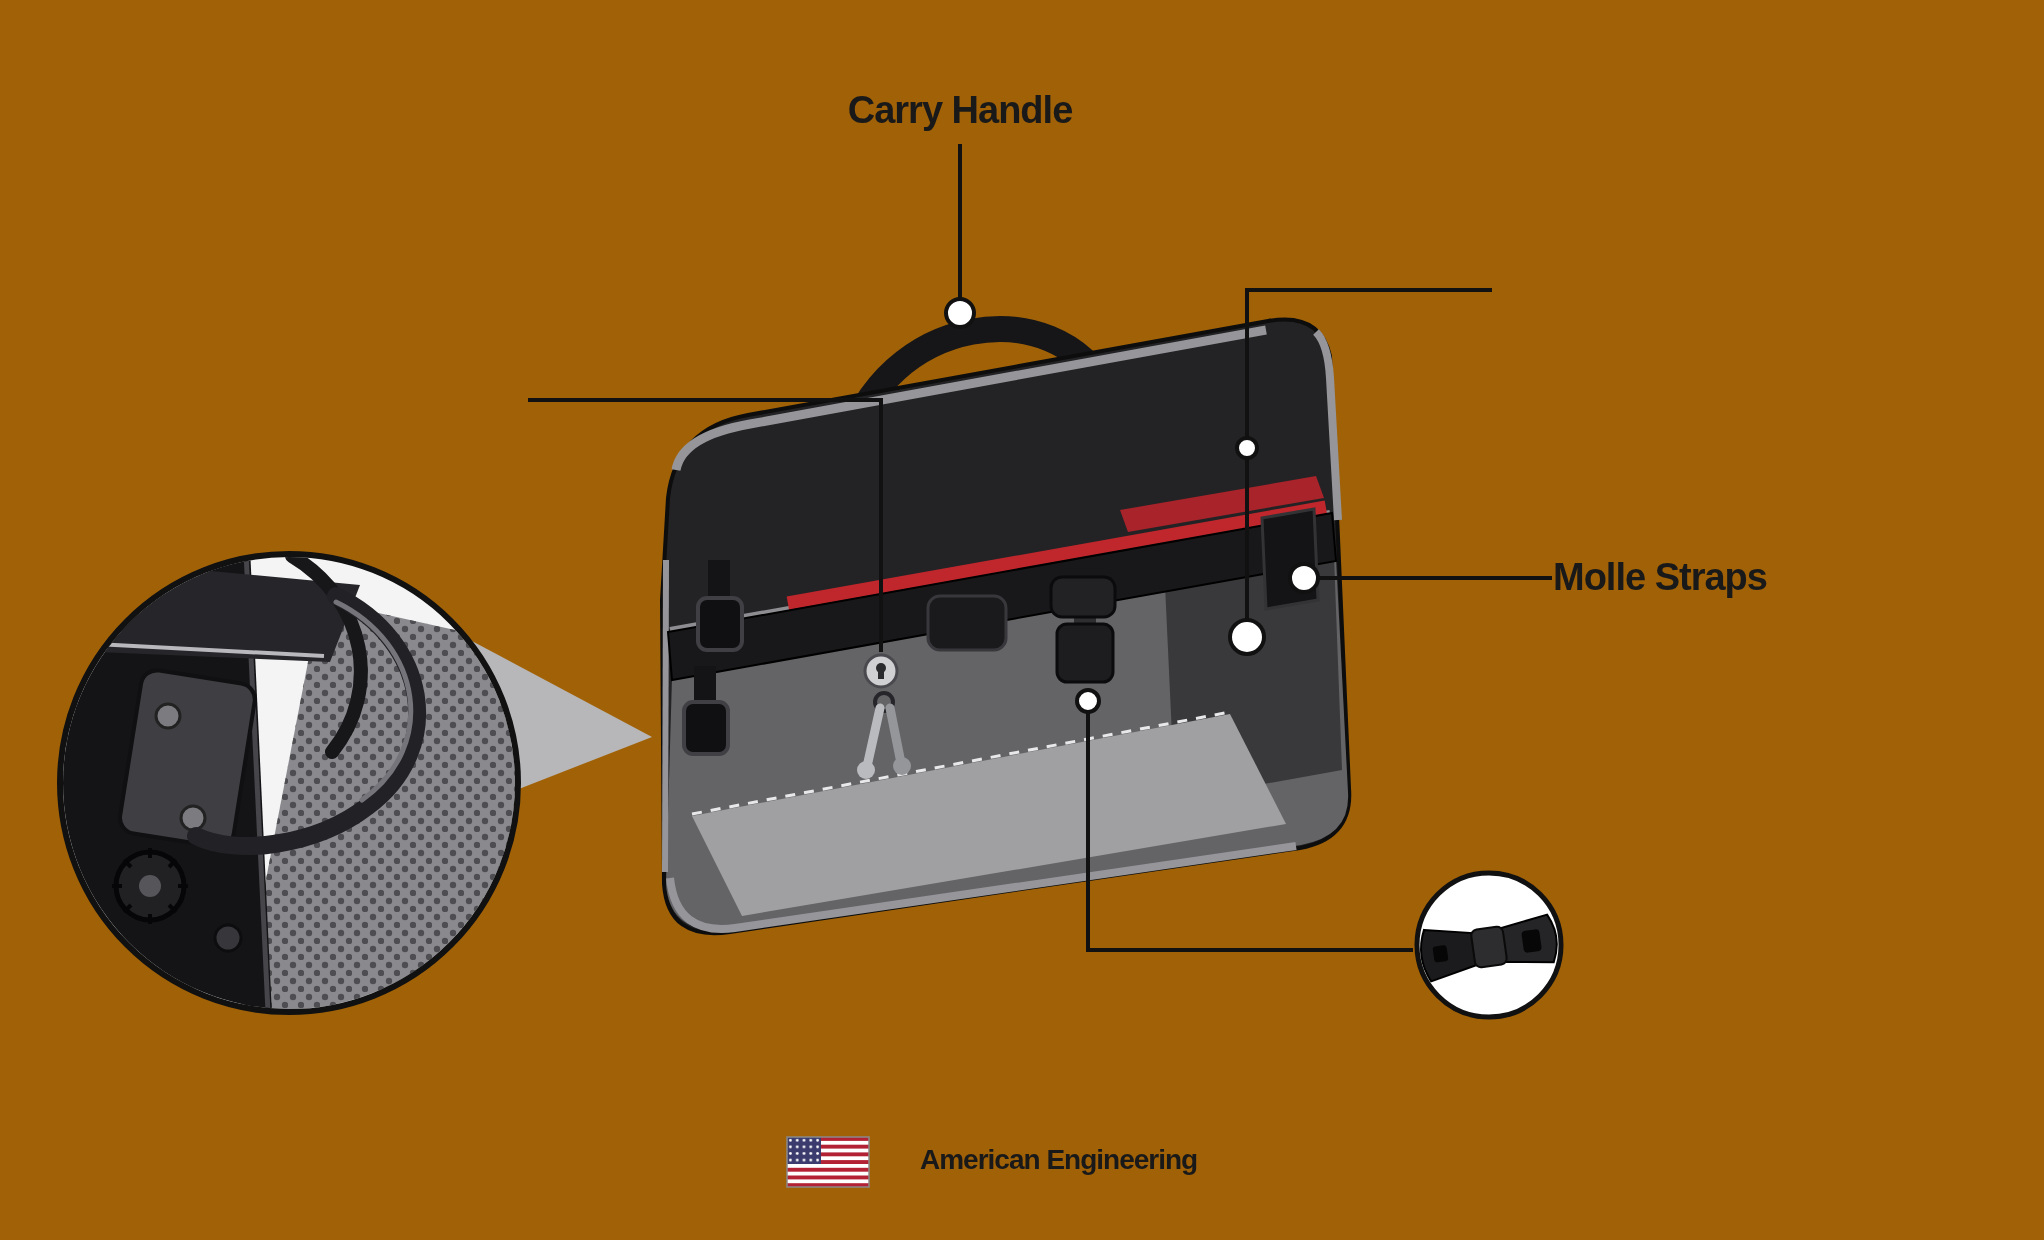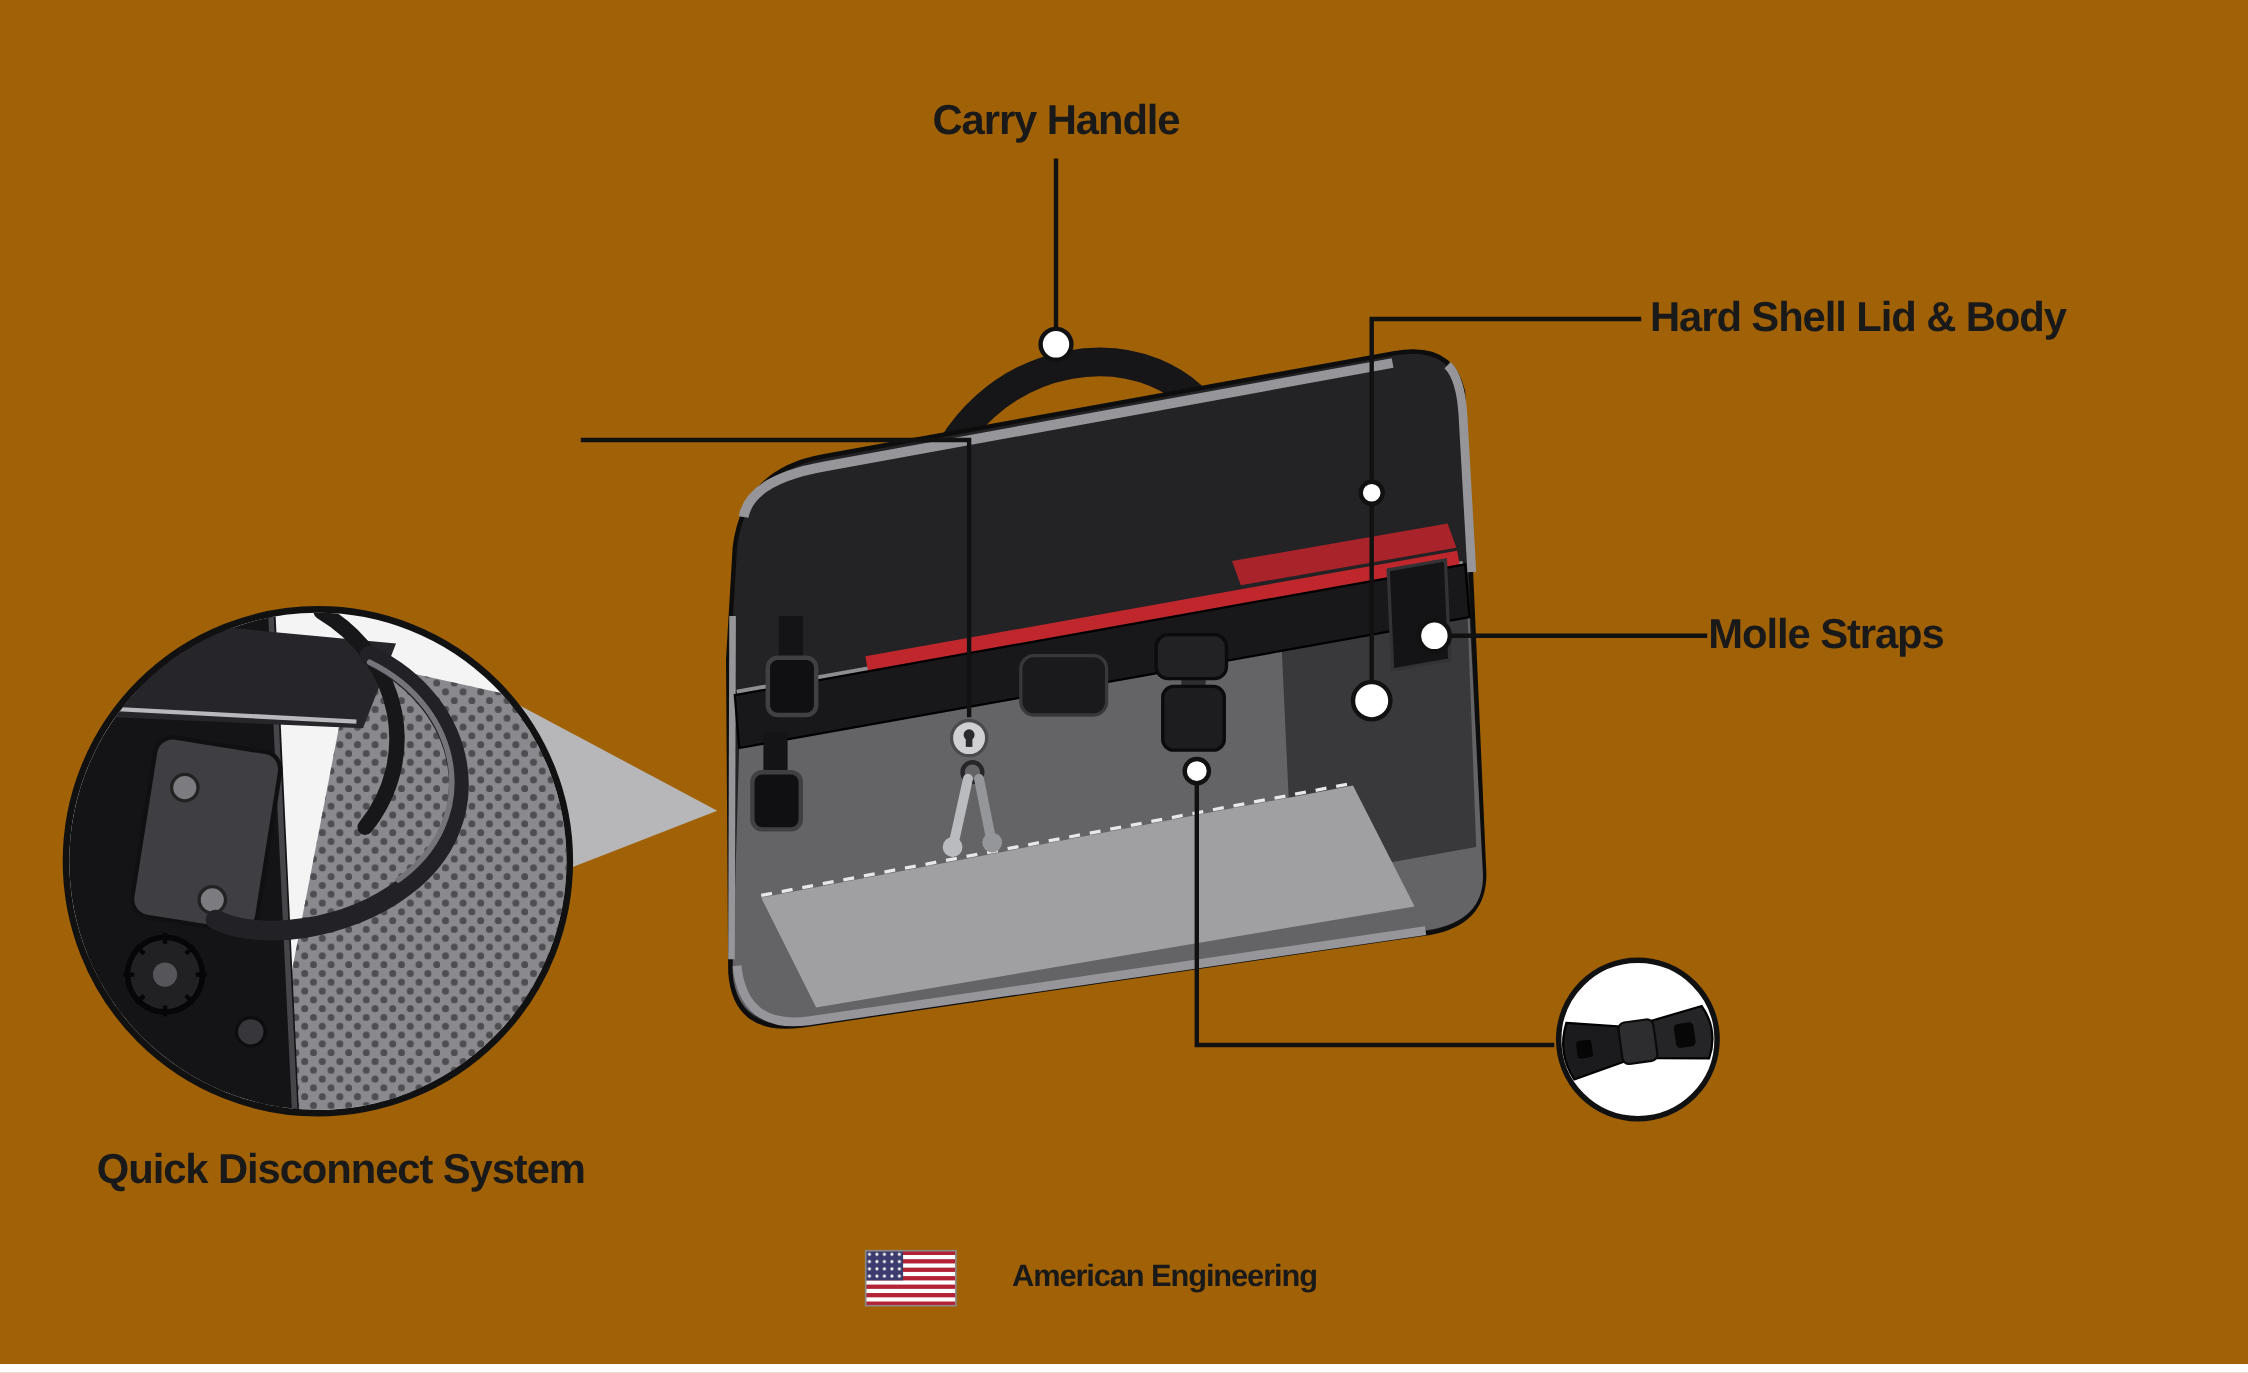--- a/index.html
+++ b/index.html
@@ -156,23 +156,21 @@
       <rect x="787" y="1175.5" width="82" height="3.9" fill="#B22234"></rect>
       <rect x="787" y="1183.2" width="82" height="3.8" fill="#B22234"></rect>
       <rect x="787" y="1137" width="34" height="27" fill="#3C3B6E"></rect>
       <rect x="787" y="1137" width="34" height="27" fill="url(#stars)"></rect>
       <rect x="787" y="1137" width="82" height="50" fill="none" stroke="#8a8a8a" stroke-width="1.5"></rect>
     </g>
   </svg>
 
   <div class="label" style="left:960px;top:87px;transform:translateX(-50%);">Carry Handle</div>
 
-  <div class="label" style="left:1500px;top:266px;">Hard Shell Lid &amp; Body</div>
 
 
   <div class="label" style="left:1513px;top:554px;margin-left:40px;">Molle Straps</div>
 
 
-  <div class="label" style="left:88px;top:1040px;">Quick Disconnect System</div>
 
   <div class="label footer-text" style="left:920px;top:1142px;">American Engineering</div>
 
 </div>
 
 </body></html>

